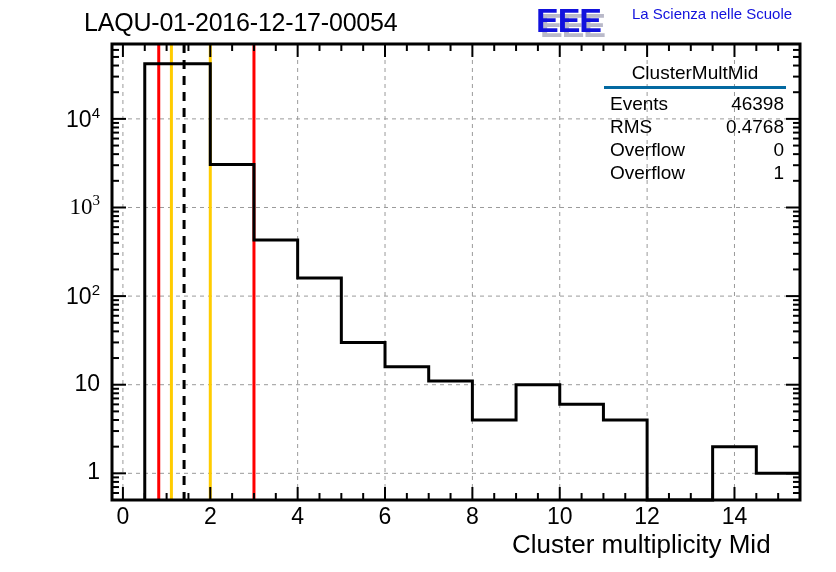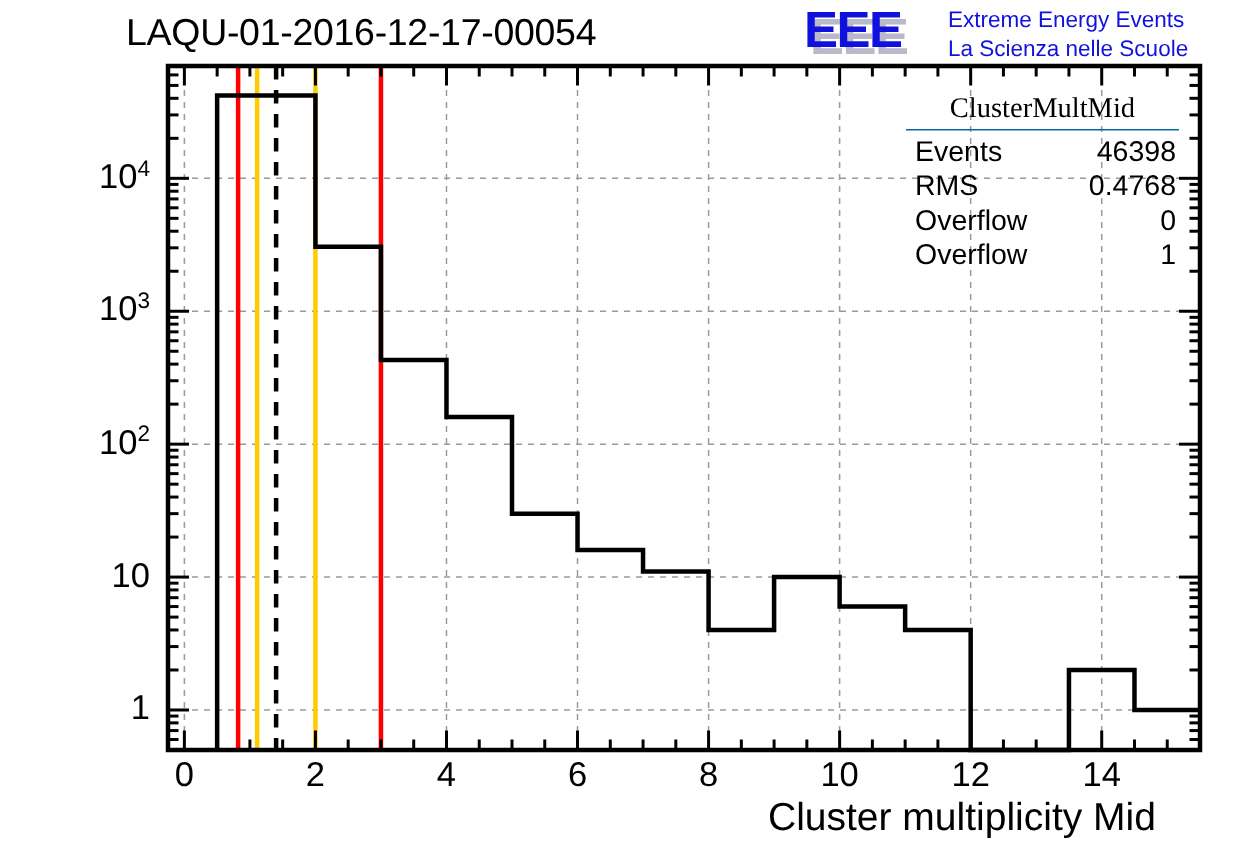--- a/index.html
+++ b/index.html
@@ -78,24 +78,23 @@
     position: absolute;
     left: 600px;
     top: 62px;
     width: 190px;
     color: #000000;
   }
   .stats-title {
     text-align: center;
     font-size: 19px;
     padding-bottom: 2px;
-    border-bottom: 1px solid #0369a1;
+    border-bottom: 3px solid #0369a1;
     margin: 0 4px 3px 4px;
     white-space: nowrap;
-    font-family: Liberation Serif, serif;
   }
   .stats-row {
     display: flex;
     justify-content: space-between;
     font-size: 19px;
     line-height: 23px;
     padding: 0 6px 0 10px;
     white-space: nowrap;
   }
   .xaxis-title {
@@ -129,21 +128,20 @@
 <body>
 
 <div id="root">
 
   <div class="title-text">LAQU-01-2016-12-17-00054</div>
 
   <div class="logo-block">
     <div class="logo-eee-shadow">EEE</div>
     <div class="logo-eee">EEE</div>
     <div class="logo-text-wrap">
-      <div class="logo-line">Extreme Energy Events</div>
       <div class="logo-line">La Scienza nelle Scuole</div>
     </div>
   </div>
 
   <svg id="plot-svg" viewBox="0 0 836 572">
     <g id="gridlines">
         <line x1="122.92063492063492" y1="44" x2="122.92063492063492" y2="500" stroke="#9a9a9a" stroke-width="1" stroke-dasharray="4,4"></line>
         <line x1="210.28571428571428" y1="44" x2="210.28571428571428" y2="500" stroke="#9a9a9a" stroke-width="1" stroke-dasharray="4,4"></line>
         <line x1="297.6507936507936" y1="44" x2="297.6507936507936" y2="500" stroke="#9a9a9a" stroke-width="1" stroke-dasharray="4,4"></line>
         <line x1="385.015873015873" y1="44" x2="385.015873015873" y2="500" stroke="#9a9a9a" stroke-width="1" stroke-dasharray="4,4"></line>
@@ -365,17 +363,17 @@
       <div class="tick-label" style="left: 360.016px; top: 503px; width: 50px;">6</div>
       <div class="tick-label" style="left: 447.381px; top: 503px; width: 50px;">8</div>
       <div class="tick-label" style="left: 534.746px; top: 503px; width: 50px;">10</div>
       <div class="tick-label" style="left: 622.111px; top: 503px; width: 50px;">12</div>
       <div class="tick-label" style="left: 709.476px; top: 503px; width: 50px;">14</div>
     </div>
   <div id="yticklabels">
       <div class="ylab" style="right: 736px; top: 458.326px;">1</div>
       <div class="ylab" style="right: 736px; top: 369.715px;">10</div>
       <div class="ylab" style="right: 736px; top: 281.105px;">10<sup>2</sup></div>
-      <div class="ylab" style="right: 736px; top: 192.495px;">10<sup>3</sup></div>
+      <div class="ylab" style="right: 736px; top: 192.495px; font-family: Liberation Serif, serif;">10<sup>3</sup></div>
       <div class="ylab" style="right: 736px; top: 103.884px;">10<sup>4</sup></div>
     </div>
 
 </div>
 
 </body></html>

